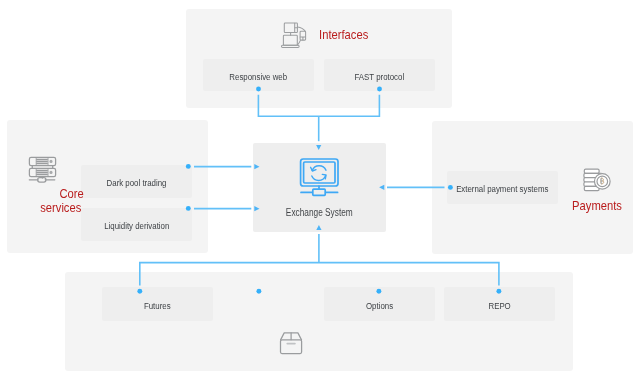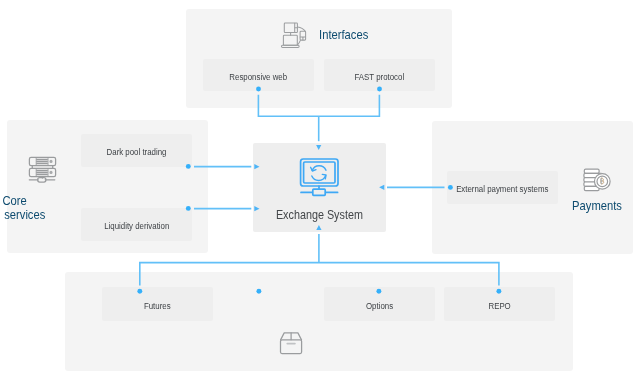--- a/index.html
+++ b/index.html
@@ -8,28 +8,28 @@
        font-family:"Liberation Sans",sans-serif;overflow:hidden;
        -webkit-font-smoothing:antialiased;}
   #stage{position:relative;width:640px;height:381px;}
 
   .panel{position:absolute;background:#f4f4f4;border-radius:3px;}
   .node{position:absolute;background:#eeeeee;border-radius:2px;
         display:flex;align-items:center;justify-content:center;}
   .node .lbl{font-size:9.6px;color:#3e4246;display:inline-block;position:relative;top:1px;
              transform:scaleX(.82);transform-origin:center;white-space:nowrap;}
 
-  .grouplabel{position:absolute;color:#0c4a6e;font-size:13.5px;line-height:13.8px;
+  .grouplabel{position:absolute;color:#b91c1c;font-size:13.5px;line-height:13.8px;
               white-space:nowrap;}
   .grouplabel .g{display:inline-block;transform:scaleX(.83);transform-origin:left center;}
   .grouplabel.ctr .g{transform-origin:center;}
 
   svg.layer{position:absolute;left:0;top:0;width:640px;height:381px;overflow:visible;
             pointer-events:none;z-index:5;}
-  #centerlabel{position:absolute;white-space:nowrap;font-size:13px;color:#434649;}
+  #centerlabel{position:absolute;white-space:nowrap;font-size:10px;color:#434649;}
   #centerlabel .g{display:inline-block;transform:scaleX(.83);transform-origin:center;}
 </style>
 </head>
 <body>
 
 <div id="stage">
 
   <div class="panel" style="left:186px;top:9px;width:266px;height:99px;"></div>
   <div class="panel" style="left:7px;top:120px;width:201px;height:133px;"></div>
   <div class="panel" style="left:432px;top:121px;width:201px;height:133px;"></div>
@@ -155,21 +155,21 @@
     </g>
   </svg>
 
   <div class="node" style="left:203px;top:59px;width:111px;height:32px;align-items:center;">
     <span class="lbl">Responsive web</span>
   </div>
   <div class="node" style="left:324px;top:59px;width:111px;height:32px;">
     <span class="lbl">FAST protocol</span>
   </div>
 
-  <div class="node" style="left:81px;top:134px;width:111px;height:33px;">
+  <div class="node" style="left:81px;top:165px;width:111px;height:33px;">
     <span class="lbl">Dark pool trading</span>
   </div>
   <div class="node" style="left:81px;top:208px;width:111px;height:33px;">
     <span class="lbl">Liquidity derivation</span>
   </div>
 
   <div class="node" style="left:447px;top:171px;width:111px;height:33px;">
     <span class="lbl">External payment systems</span>
   </div>
 
@@ -187,17 +187,17 @@
   <div id="centerlabel" style="left:253px;top:207px;width:132px;text-align:center;">
     <span class="g">Exchange System</span>
   </div>
 
   <div class="grouplabel ctr" style="left:294px;top:28px;width:100px;text-align:center;">
     <span class="g">Interfaces</span>
   </div>
   <div class="grouplabel ctr" style="left:547px;top:199px;width:100px;text-align:center;">
     <span class="g">Payments</span>
   </div>
-  <div class="grouplabel ctr" style="left:0px;top:194px;width:86px;text-align:left;">
+  <div class="grouplabel ctr" style="left:0px;top:187px;width:86px;text-align:right;">
     <div><span class="g">Core</span></div>
     <div><span class="g">services</span></div>
   </div>
 </div>
 
 </body></html>

